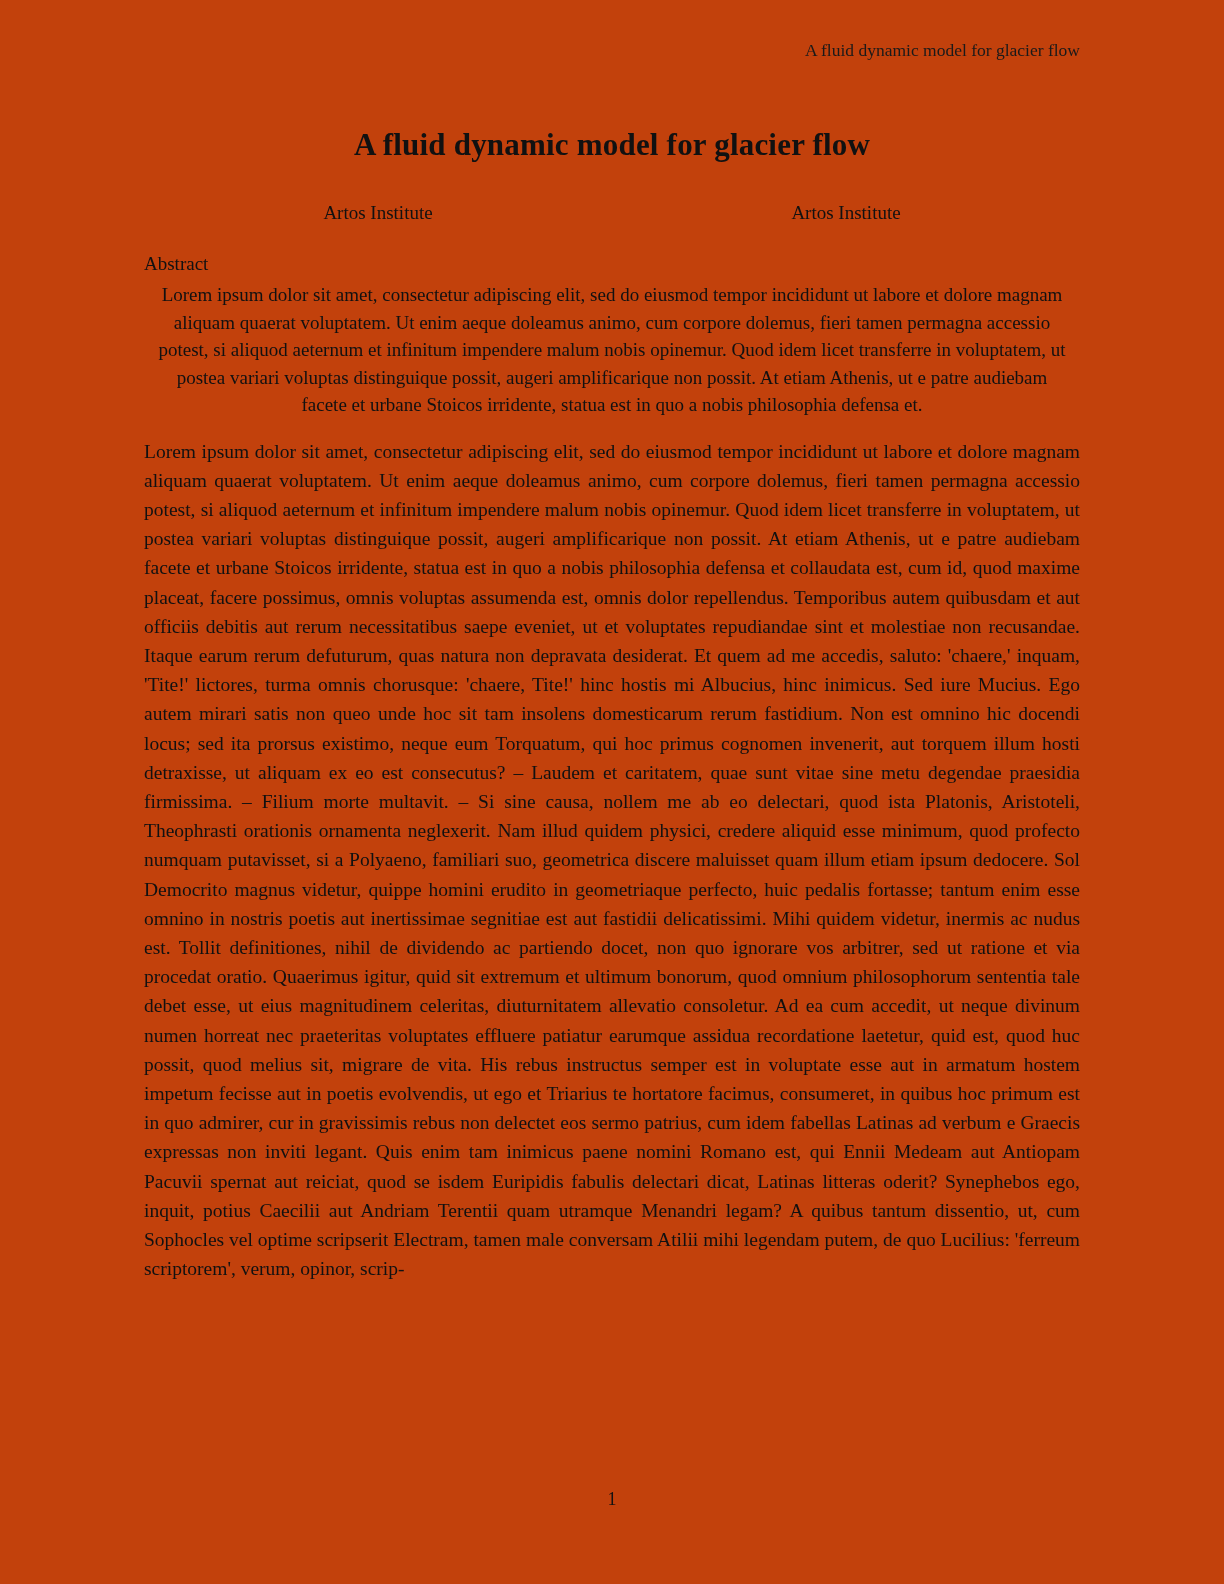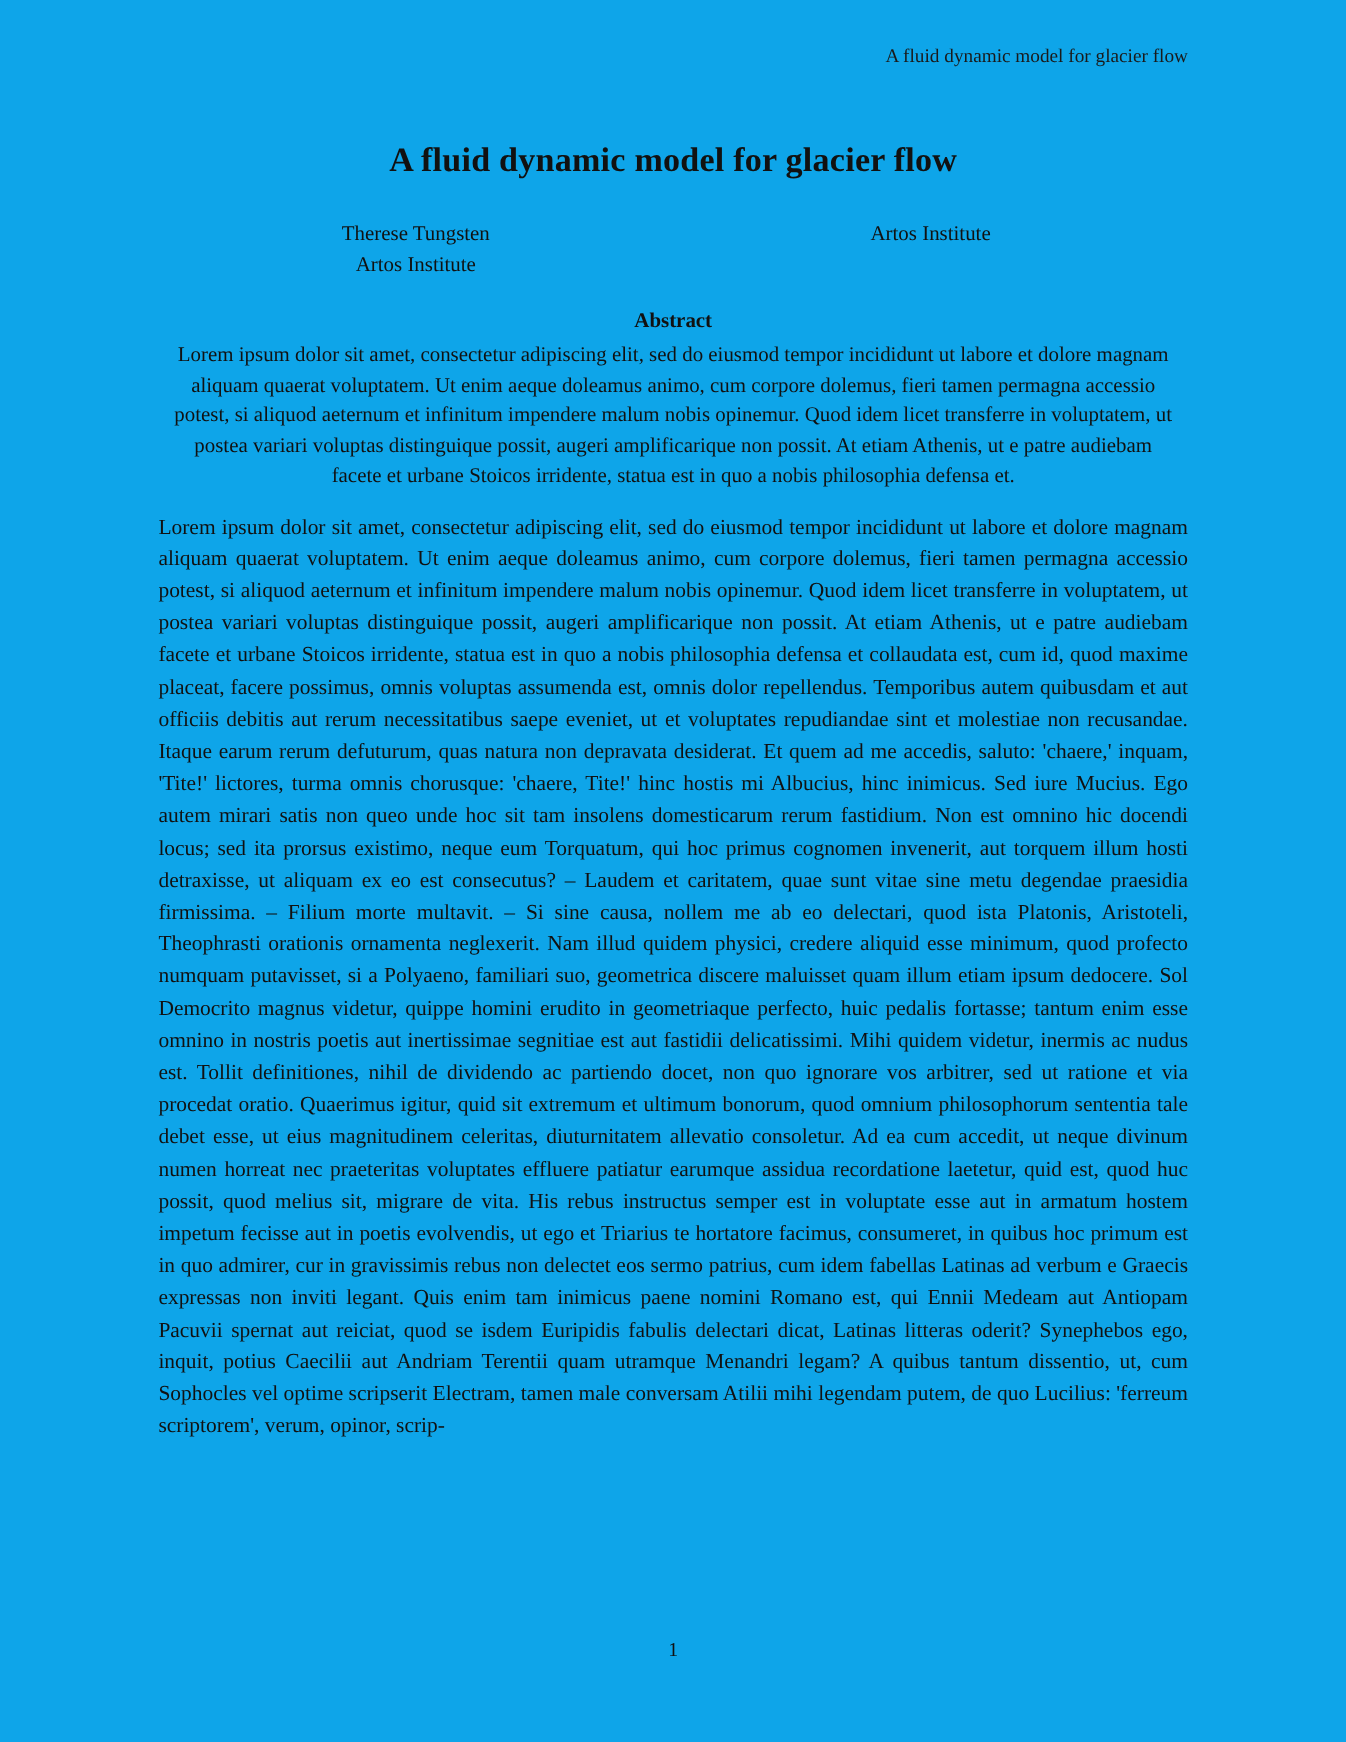--- a/index.html
+++ b/index.html
@@ -4,21 +4,21 @@
 <style>
   html, body {
     margin: 0;
     padding: 0;
     background: #ffffff;
   }
   .page {
     position: relative;
     width: 1224px;
     height: 1584px;
-    background: #0ea5e9;
+    background: #c2410c;
     color: #111111;
     font-family: "Liberation Serif", "DejaVu Serif", serif;
     box-sizing: border-box;
     overflow: hidden;
   }
   .content {
     width: 936px;
     margin: 0 auto;
   }
   .running-head {
@@ -40,23 +40,23 @@
     flex-direction: row;
   }
   .author {
     flex: 1 1 50%;
     text-align: center;
     font-size: 19px;
     line-height: 28px;
   }
   .abstract-heading {
     margin-top: 26px;
-    text-align: center;
+    text-align: left;
     font-size: 19px;
-    font-weight: bold;
+    font-weight: normal;
   }
   .abstract-text {
     margin: 6px auto 0 auto;
     width: 916px;
     text-align: center;
     font-size: 19px;
     line-height: 27.5px;
   }
   .body-paragraph {
     margin-top: 18px;
@@ -78,21 +78,20 @@
 
 <div class="page">
   <div class="content">
 
     <div class="running-head">A fluid dynamic model for glacier flow</div>
 
     <h1 class="paper-title" style="margin-bottom:0;">A fluid dynamic model for glacier flow</h1>
 
     <div class="authors">
       <div class="author">
-        <div>Therese Tungsten</div>
         <div>Artos Institute</div>
       </div>
       <div class="author">
         <div>Artos Institute</div>
       </div>
     </div>
 
     <div class="abstract-heading">Abstract</div>
 
     <div class="abstract-text">Lorem ipsum dolor sit amet, consectetur adipiscing elit, sed do eiusmod tempor incididunt ut labore et dolore magnam aliquam quaerat voluptatem. Ut enim aeque doleamus animo, cum corpore dolemus, fieri tamen permagna accessio potest, si aliquod aeternum et infinitum impendere malum nobis opinemur. Quod idem licet transferre in voluptatem, ut postea variari voluptas distinguique possit, augeri amplificarique non possit. At etiam Athenis, ut e patre audiebam facete et urbane Stoicos irridente, statua est in quo a nobis philosophia defensa et.</div>

